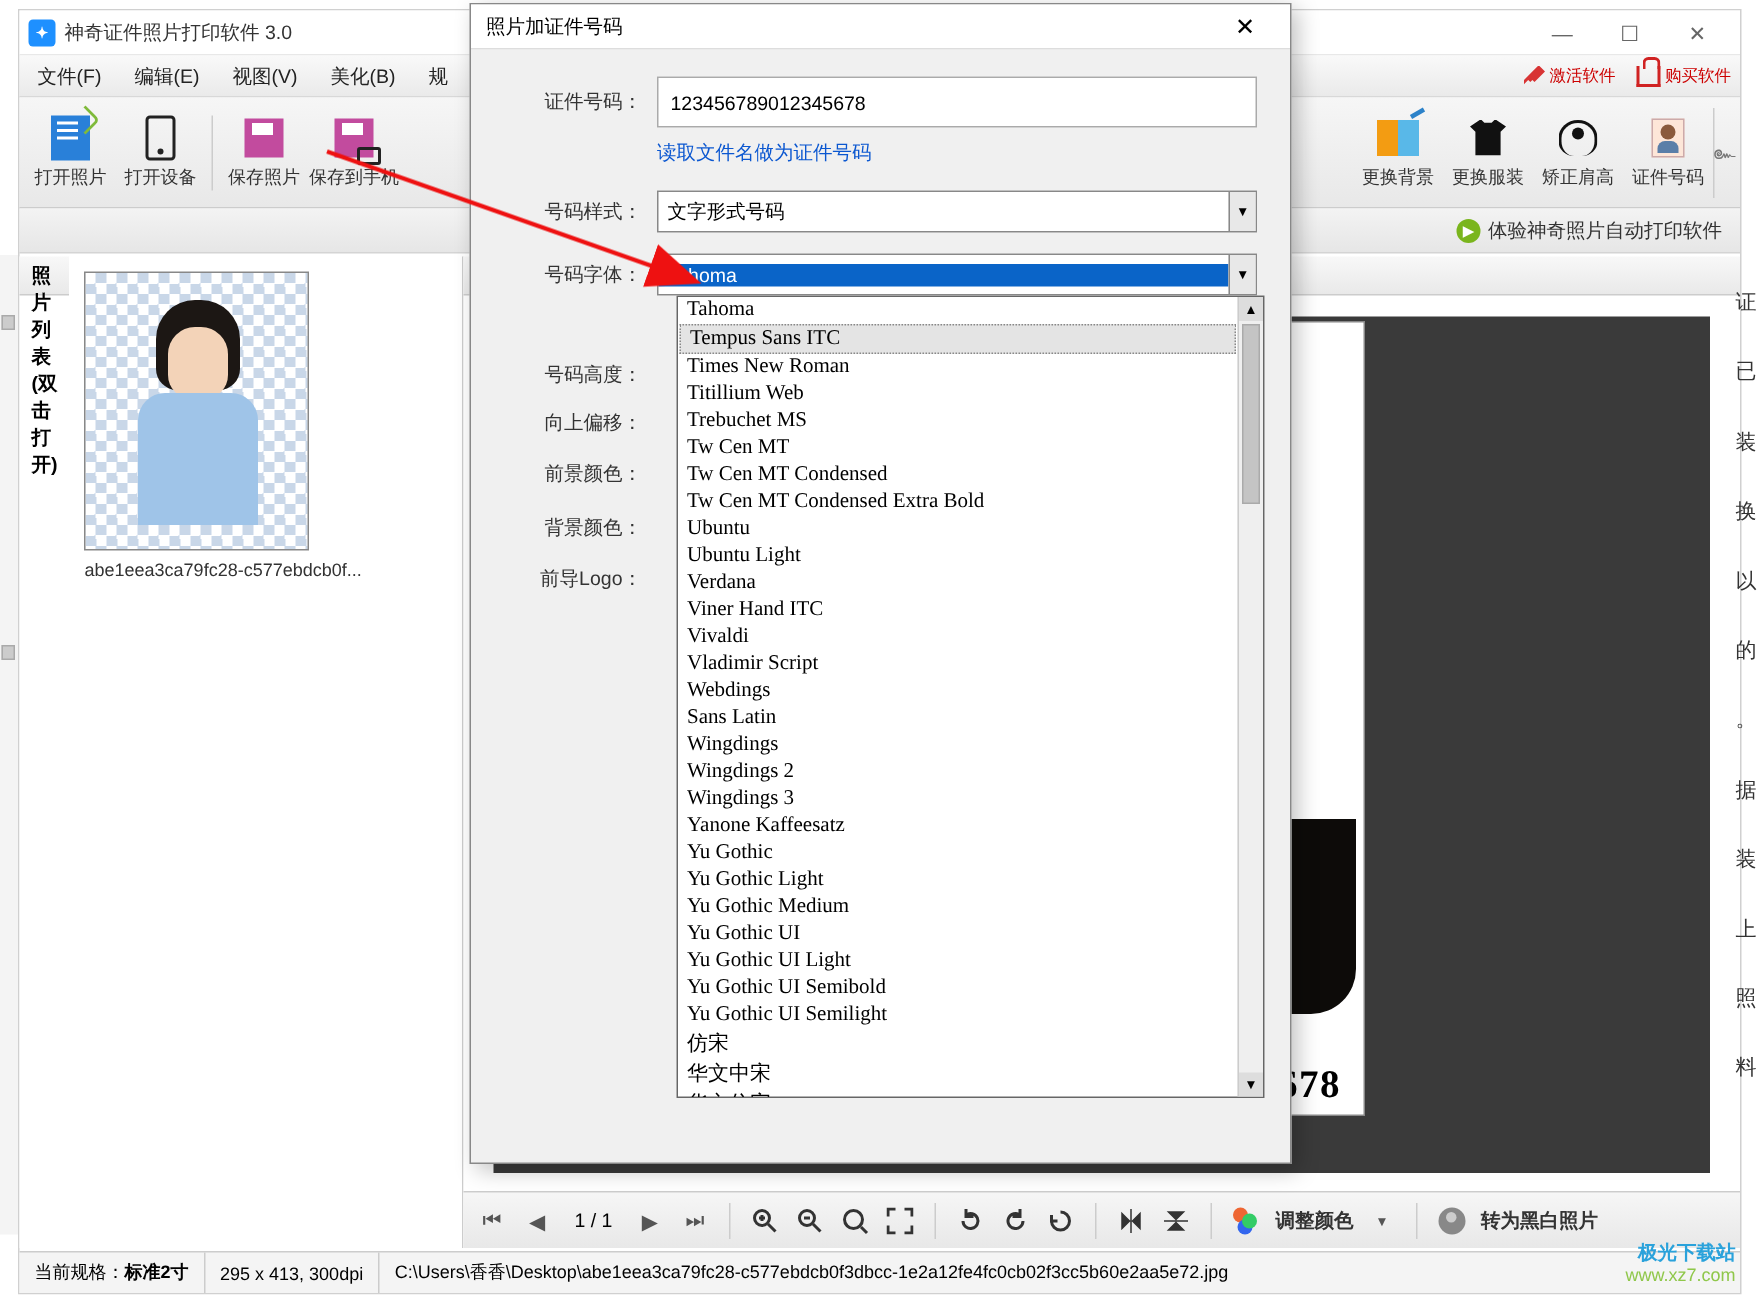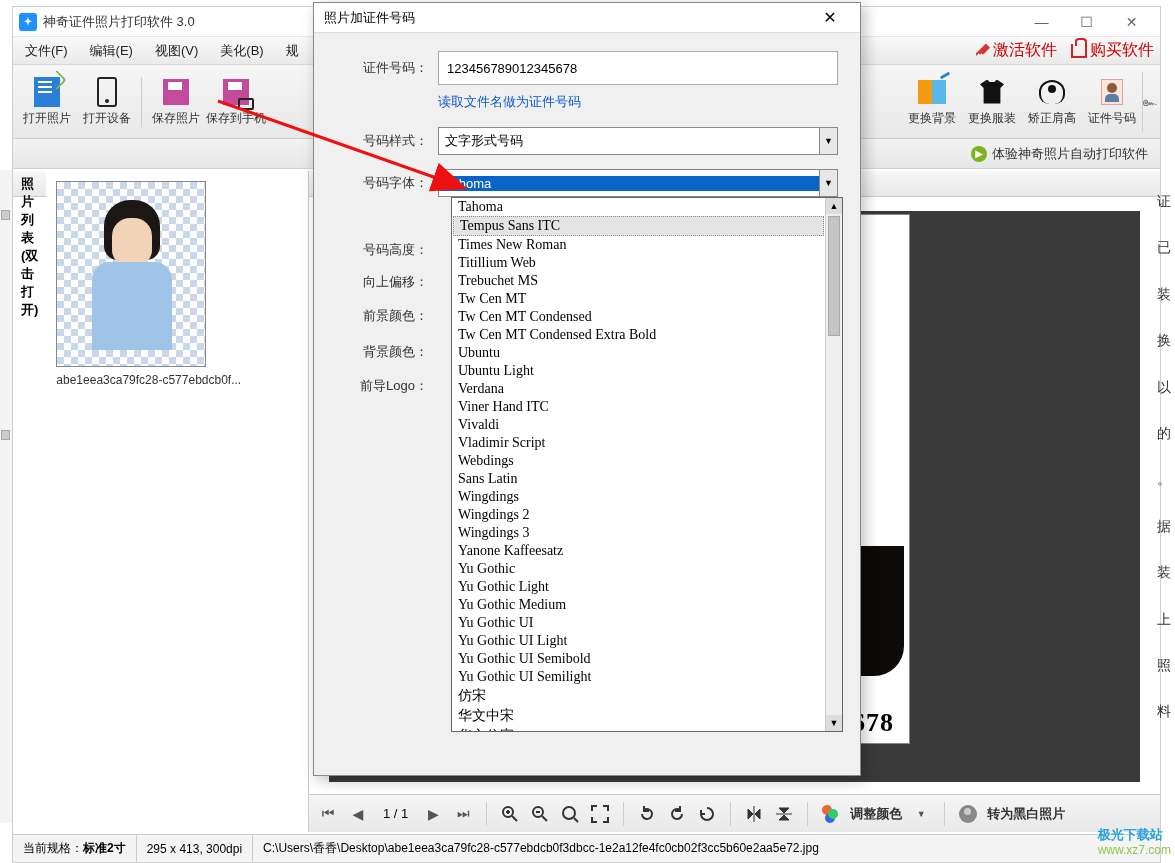--- a/index.html
+++ b/index.html
@@ -9,21 +9,21 @@
 .main-window { position: absolute; left: 12px; top: 6px; right: 14px; bottom: 0; background: #fff; border: 1px solid #d0d0d0; }
 .titlebar { height: 30px; background: #fff; display: flex; align-items: center; padding: 0 6px; border-bottom: 1px solid #e8e8e8; }
 .titlebar .app-icon { width: 18px; height: 18px; background: #1e90ff; border-radius: 3px; margin-right: 6px; display:flex; align-items:center; justify-content:center; color:#fff; font-size:10px; font-weight:bold;}
 .titlebar .title { font-size: 13px; color: #333; }
 .win-controls { margin-left: auto; display: flex; }
 .win-btn { width: 45px; height: 28px; display: flex; align-items: center; justify-content: center; color: #666; font-size: 14px; cursor: pointer; }
 
 .menubar { height: 28px; background: linear-gradient(#f9f9f9,#eaeaea); display: flex; align-items: center; padding: 0 6px; gap: 10px; border-bottom: 1px solid #d8d8d8; }
 .menubar .menu-item { padding: 3px 6px; font-size: 13px; color: #222; cursor: pointer; }
 .menubar .right-links { margin-left: auto; display: flex; gap: 14px; align-items: center; }
-.right-links a { color: #c00; font-size: 16px; text-decoration: none; display:flex; align-items:center; gap:3px;}
+.right-links a { color: #c00; font-size: 11px; text-decoration: none; display:flex; align-items:center; gap:3px;}
 .right-links a.buy { color: #c00; }
 .key-ic{width:14px;height:14px;background:#d83434;clip-path:polygon(70% 0,100% 30%,50% 80%,40% 70%,30% 80%,20% 70%,0 90%,0 70%,40% 30%);} 
 .cart-ic{width:16px;height:14px;border:2px solid #d02222;border-top:none;position:relative;}
 .cart-ic:before{content:"";position:absolute;top:-6px;left:2px;width:8px;height:6px;border:2px solid #d02222;border-bottom:none;border-radius:4px 4px 0 0;}
 
 .toolbar { height: 74px; background: linear-gradient(#f6f6f6,#e8e8e8); display: flex; align-items: center; padding: 0 4px; border-bottom: 1px solid #ccc; }
 .tool-btn { width: 60px; height: 66px; display: flex; flex-direction: column; align-items: center; justify-content: center; gap: 3px; cursor: pointer; font-size: 12px; color: #333; }
 .tool-btn .ic { width: 30px; height: 30px; display:flex; align-items:center; justify-content:center; }
 .tool-sep { width: 1px; height: 50px; background: #ccc; margin: 0 4px; }
 .toolbar-spacer { flex: 1; }
@@ -122,21 +122,21 @@
 .red-arrow{position:absolute;z-index:70;left:214px;top:97px;}
 .red-arrow svg{overflow:visible;}
 
 
 .big-photo{position:absolute;left:810px;top:546px;width:94px;height:186px;z-index:30;overflow:hidden;}
 .big-photo .hair2{width:140px;height:160px;background:#0d0b09;border-radius:0 0 30px 0;position:absolute;left:-46px;top:-30px;}
 .big-num{position:absolute;left:810px;top:708px;font-size:26px;font-weight:bold;font-family:Tahoma;letter-spacing:1px;z-index:30;}
 .photo-border{position:absolute;left:540px;top:214px;width:370px;height:530px;border:1px solid #888;background:#fff;z-index:20;}
 
 
-.wm{position:absolute;right:4px;bottom:6px;font-size:13px;color:#16a8e0;z-index:5;line-height:1.2;}
+.wm{position:absolute;right:18px;bottom:6px;font-size:13px;color:#16a8e0;z-index:5;text-align:right;line-height:1.2;}
 .wm .cn{color:#2aa2db;font-weight:bold;}
 .wm .url{color:#8fc74a;font-size:12px;}
 
 
 .edge-sb{position:absolute;left:0;top:170px;width:12px;bottom:40px;background:#f4f4f4;}
 .edge-sb .t{position:absolute;left:1px;top:40px;width:9px;height:10px;background:#ccc;border:1px solid #aaa;}
 .edge-sb .t2{position:absolute;left:1px;top:260px;width:9px;height:10px;background:#ccc;border:1px solid #aaa;}
 </style>
 </head>
 <body>

